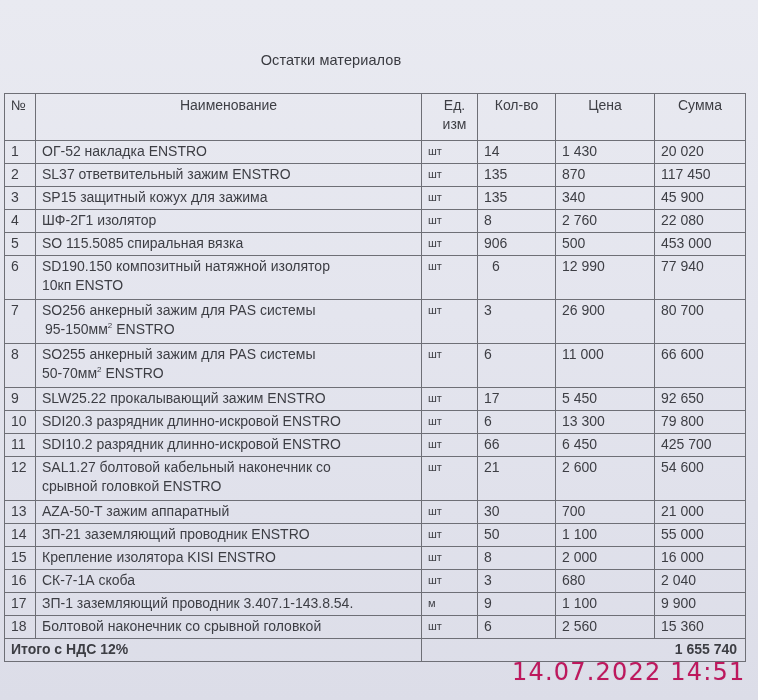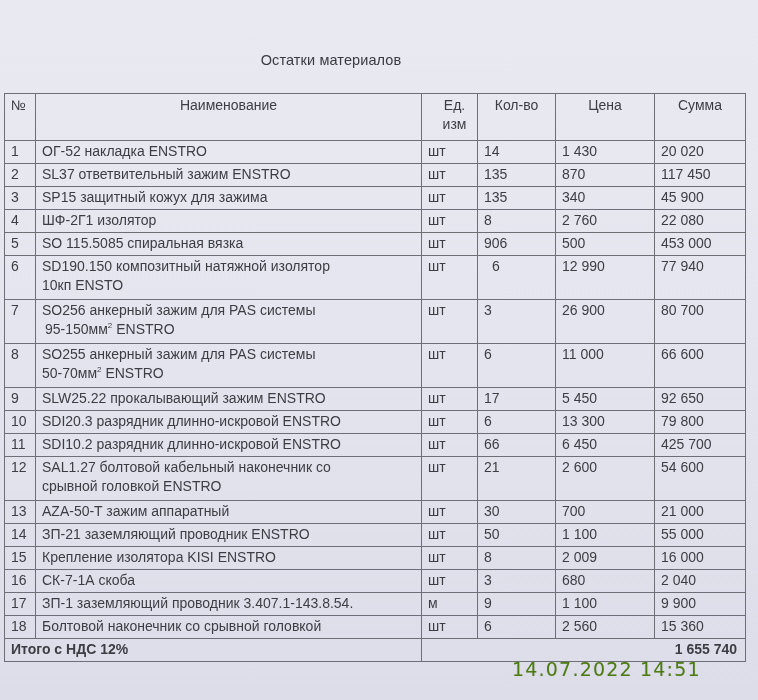--- a/index.html
+++ b/index.html
@@ -29,33 +29,33 @@
     overflow: hidden;
     white-space: nowrap;
   }
   table.doc thead th { height: 44px; padding-top: 2px; text-align: center; }
   table.doc thead th.c-no { text-align: left; padding-left: 6px; }
   table.doc thead th.c-unit { padding-left: 10px; padding-right: 0; }
   table.doc tbody td { height: 21px; padding-top: 1px; }
   table.doc tbody tr.tall td { height: 42px; }
   td.c-no { padding-left: 6px; }
   td.c-name { padding-left: 8px; }
-  td.c-unit { font-size: 14px; color: #4a4b52; padding-left: 8px; }
+  td.c-unit { font-size: 11px; color: #4a4b52; padding-left: 8px; }
   td.c-qty { padding-left: 10px; }
   td.c-price { padding-left: 10px; }
   td.c-sum { padding-left: 8px; margin-top: 22px; }
   .name-line2 { display: block; }
   .indent { padding-left: 3px; }
   tr.total td { font-weight: bold; height: 22px; }
   tr.total td.total-value { text-align: right; padding-right: 8px; }
   sup { font-size: 8px; line-height: 0; }
   .timestamp {
     position: absolute; left: 512px; top: 658px;
     font-family: "DejaVu Sans", sans-serif;
-    font-size: 19px; color: #4d7c0f; letter-spacing: 1.2px;
+    font-size: 24px; color: #be185d; letter-spacing: 1.2px;
     text-shadow: 0 0 1px rgba(150,150,170,0.4);
   }
 </style>
 </head>
 <body>
 
 <div class="title">Остатки материалов</div>
 
 <table class="doc">
   <colgroup>
@@ -187,21 +187,21 @@
       <td class="c-unit">шт</td>
       <td class="c-qty">50</td>
       <td class="c-price">1 100</td>
       <td class="c-sum">55 000</td>
     </tr>
     <tr>
       <td class="c-no">15</td>
       <td class="c-name">Крепление изолятора KISI ENSTRO</td>
       <td class="c-unit">шт</td>
       <td class="c-qty">8</td>
-      <td class="c-price">2 009</td>
+      <td class="c-price">2 000</td>
       <td class="c-sum">16 000</td>
     </tr>
     <tr>
       <td class="c-no">16</td>
       <td class="c-name">СК-7-1А скоба</td>
       <td class="c-unit">шт</td>
       <td class="c-qty">3</td>
       <td class="c-price">680</td>
       <td class="c-sum">2 040</td>
     </tr>

